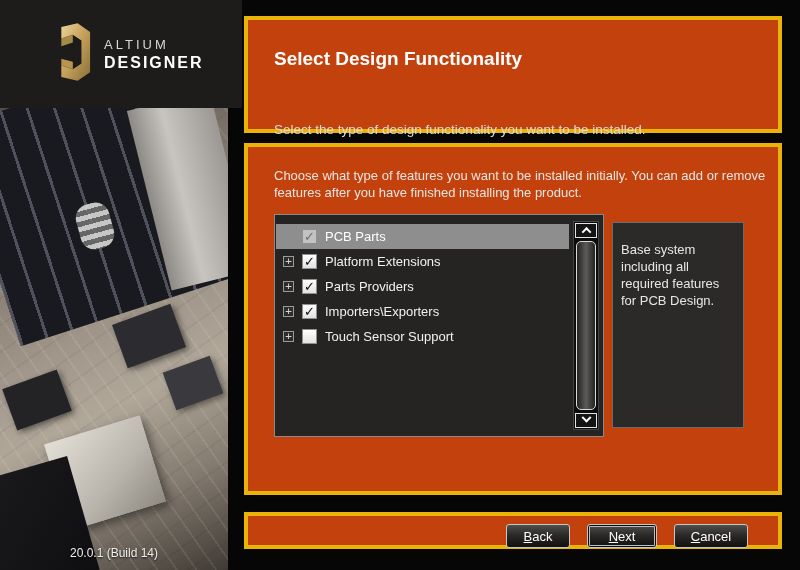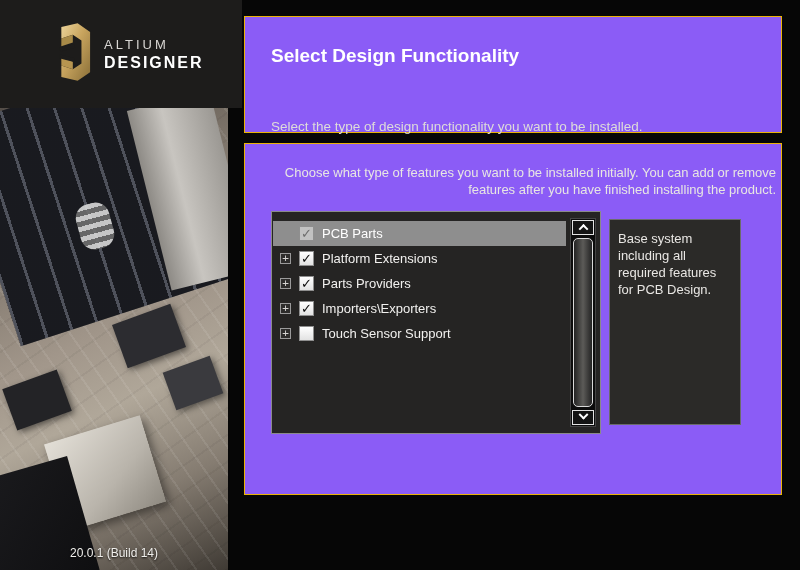--- a/index.html
+++ b/index.html
@@ -30,28 +30,28 @@
   .cpu { position:absolute; left:55px; top:320px; width:100px; height:90px; transform:rotate(-17deg);
     background:linear-gradient(145deg,#e3dfd7,#b9b4ab 60%,#8f8a81); box-shadow:3px 5px 10px rgba(0,0,0,.45); }
   .connector { position:absolute; left:-18px; top:360px; width:105px; height:130px; transform:rotate(-16deg);
     background:linear-gradient(135deg,#1b1b1e,#0e0e10); }
   .coil { position:absolute; left:78px; top:95px; width:34px; height:46px; transform:rotate(-15deg);
     background:repeating-linear-gradient(#d9d9d9 0 5px, #6f6f6f 5px 10px); border-radius:14px; opacity:.9; }
   .version { position:absolute; left:0; bottom:10px; width:228px; text-align:center;
     color:#f0efec; font-size:12px; text-shadow:0 1px 2px rgba(0,0,0,.8); z-index:4; }
 
   
-  .panel { position:absolute; left:244px; width:538px; background:#8b5cf6; border:1px solid #eab308; }
+  .panel { position:absolute; left:244px; width:538px; background:#c2410c; border:4px solid #eab308; }
 
   .header-panel { top:16px; height:117px; }
   .page-title { position:absolute; left:26px; top:28px; color:#ffffff; font-size:19px; font-weight:bold; }
   .page-subtitle { position:absolute; left:26px; top:70px; color:#dedcd9; font-size:13.5px;margin-top:32px; }
 
   .content-panel { top:143px; height:352px; }
-  .instructions { position:absolute; left:26px; top:20px; width:505px; color:#e8e6e3; font-size:13px; line-height:17px;text-align:right; }
+  .instructions { position:absolute; left:26px; top:20px; width:505px; color:#e8e6e3; font-size:13px; line-height:17px; }
 
   
   .tree-box { position:absolute; left:26px; top:67px; width:330px; height:223px;
     background:#252423; border:1px solid #8a8a8a; }
   .tree-rows { position:absolute; left:1px; top:9px; right:34px; }
   .tree-row { display:flex; align-items:center; height:25px; padding-left:7px; gap:8px; color:#f2f1ef; font-size:13px; }
   .tree-row.selected { background:#8e8e8e; color:#ffffff; }
   .expander { width:11px; height:11px; flex:0 0 11px; border:1px solid #9a9a9a; background:#2d2c2b;
     color:#d5d4d2; font-size:11px; line-height:9px; text-align:center; font-family:"DejaVu Sans Mono",monospace; }
   .checkbox { width:15px; height:15px; flex:0 0 15px; border:1px solid #8f8f8f;
@@ -65,21 +65,21 @@
   .scroll-btn { position:absolute; left:1px; right:1px; height:15px; background:#141414; border:1px solid #e2e2e2;
     display:flex; align-items:center; justify-content:center; }
   .scroll-btn.up { top:1px; } .scroll-btn.down { bottom:1px; }
   .chev { width:7px; height:7px; border-left:2px solid #fff; border-top:2px solid #fff; }
   .chev.up { transform:rotate(45deg) translate(1px,1px); }
   .chev.down { transform:rotate(225deg) translate(2px,2px); }
   .scroll-thumb { position:absolute; left:2px; right:2px; top:19px; bottom:19px; border:1px solid #d9d9d9; border-radius:5px;
     background:linear-gradient(90deg,#232323,#5c5b58 50%,#232323); }
 
   .desc-box { position:absolute; left:364px; top:75px; width:132px; height:206px;
-    background:#2b2a28; border:1px solid #6b6b6b; padding:10px 8px; color:#e8e6e3; font-size:13px; line-height:17px; }
+    background:#2b2a28; border:1px solid #6b6b6b; padding:18px 8px; color:#e8e6e3; font-size:13px; line-height:17px; }
 
   .notes { position:absolute; left:26px; top:302px; color:#e8e6e3; font-size:13px; line-height:17px; }
 
   
   .button-panel { top:512px; height:37px; }
   .btn-row { position:absolute; right:30px; top:8px; display:flex; gap:17px; }
   .btn { width:72px; height:24px; border:1px solid #c6c6c6; border-radius:3px; color:#ffffff; font-size:13px;
     background:linear-gradient(#514f4c 0%, #2c2a28 45%, #12110f 100%);
     display:flex; align-items:center; justify-content:center; cursor:default; }
   .btn.back { width:64px; } .btn.next { width:70px; } .btn.cancel { width:74px; }
@@ -184,14 +184,27 @@
         <div class="scroll-btn down">
             <span class="chev down"></span>
           </div>
       </div>
     </div>
 
     <div class="desc-box">Base system including all required features for PCB Design.</div>
 
   </div>
 
+  <div class="panel button-panel">
+    <div class="btn-row">
+      <div class="btn back">
+          <span><u>B</u><span>ack</span></span>
+        </div>
+      <div class="btn next focused">
+          <span><u>N</u><span>ext</span></span>
+        </div>
+      <div class="btn cancel">
+          <span><u>C</u><span>ancel</span></span>
+        </div>
+    </div>
+  </div>
 
 </div>
 
 </body></html>

